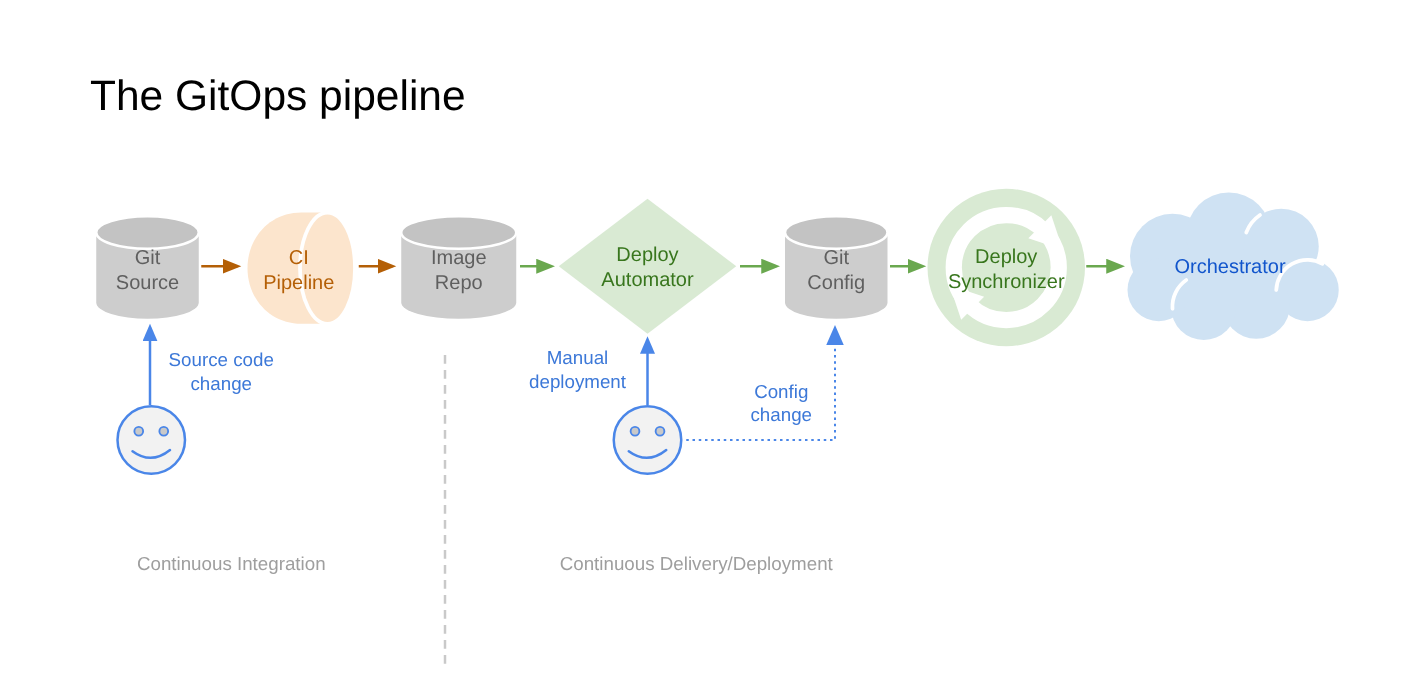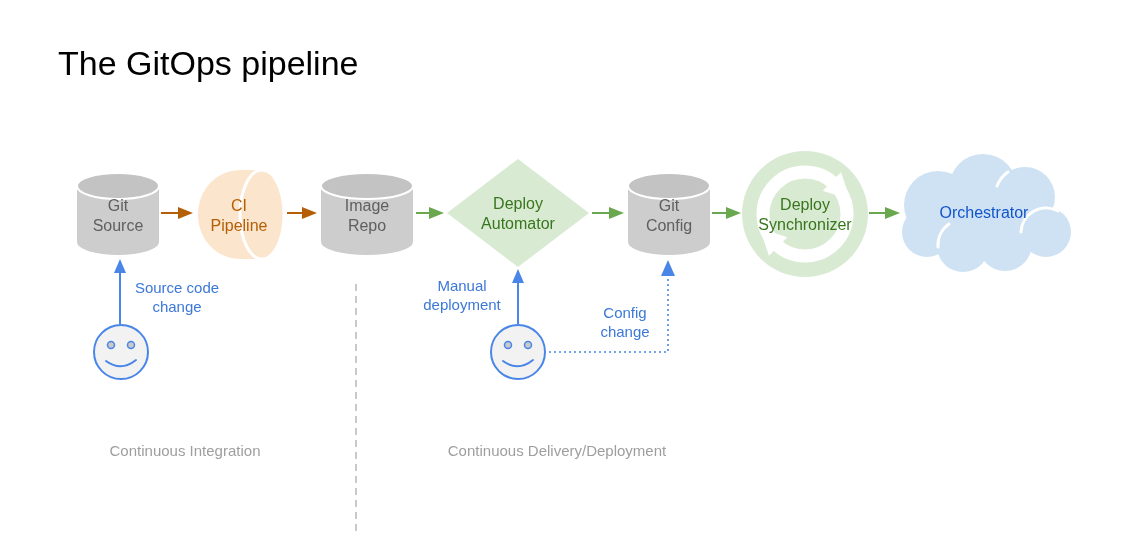--- a/index.html
+++ b/index.html
@@ -3,21 +3,21 @@
 <meta charset="utf-8">
 <style>
   html,body { margin:0; padding:0; }
   body {
     width:1128px; height:560px; position:relative; overflow:hidden;
     background:#ffffff;
     font-family:"Liberation Sans", sans-serif;
   }
   .title {
     position:absolute; left:54px; top:40px;
-    font-size:34px; font-weight:400; color:#000000; margin:4px;
+    font-size:34px; font-weight:400; color:#000000; margin:18px;
   }
   svg.canvas { position:absolute; left:0; top:0; }
   text {
     font-family:"Liberation Sans", sans-serif;
     text-anchor:middle;
   }
   .t-node    { font-size:16px; fill:#5f5f5f; }
   .t-ci      { font-size:16px; fill:#b45f06; }
   .t-green   { font-size:16px; fill:#38761d; }
   .t-cloud   { font-size:16px; fill:#1155cc; }

